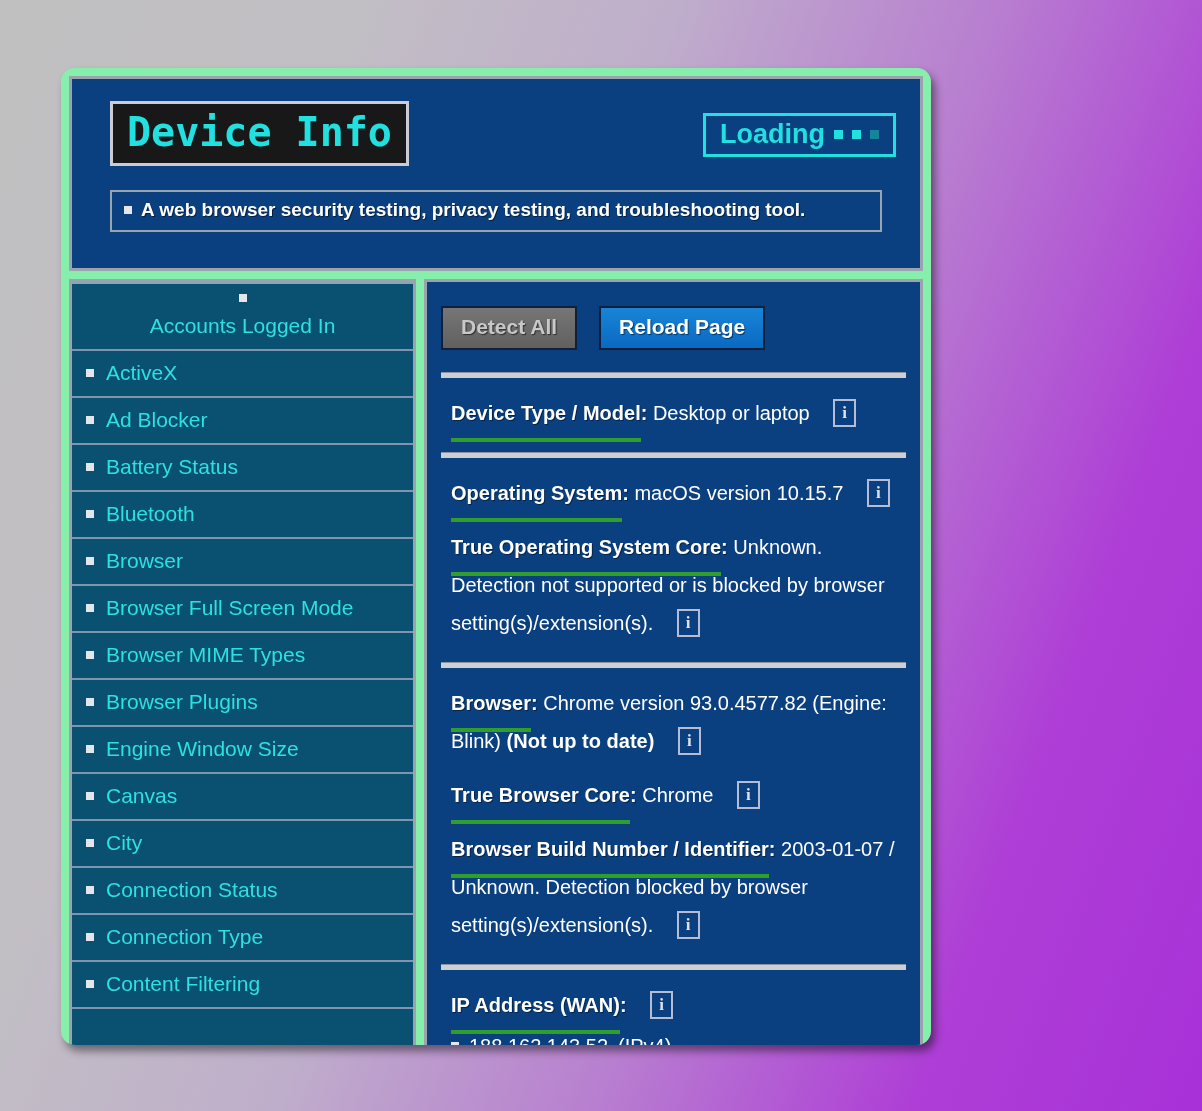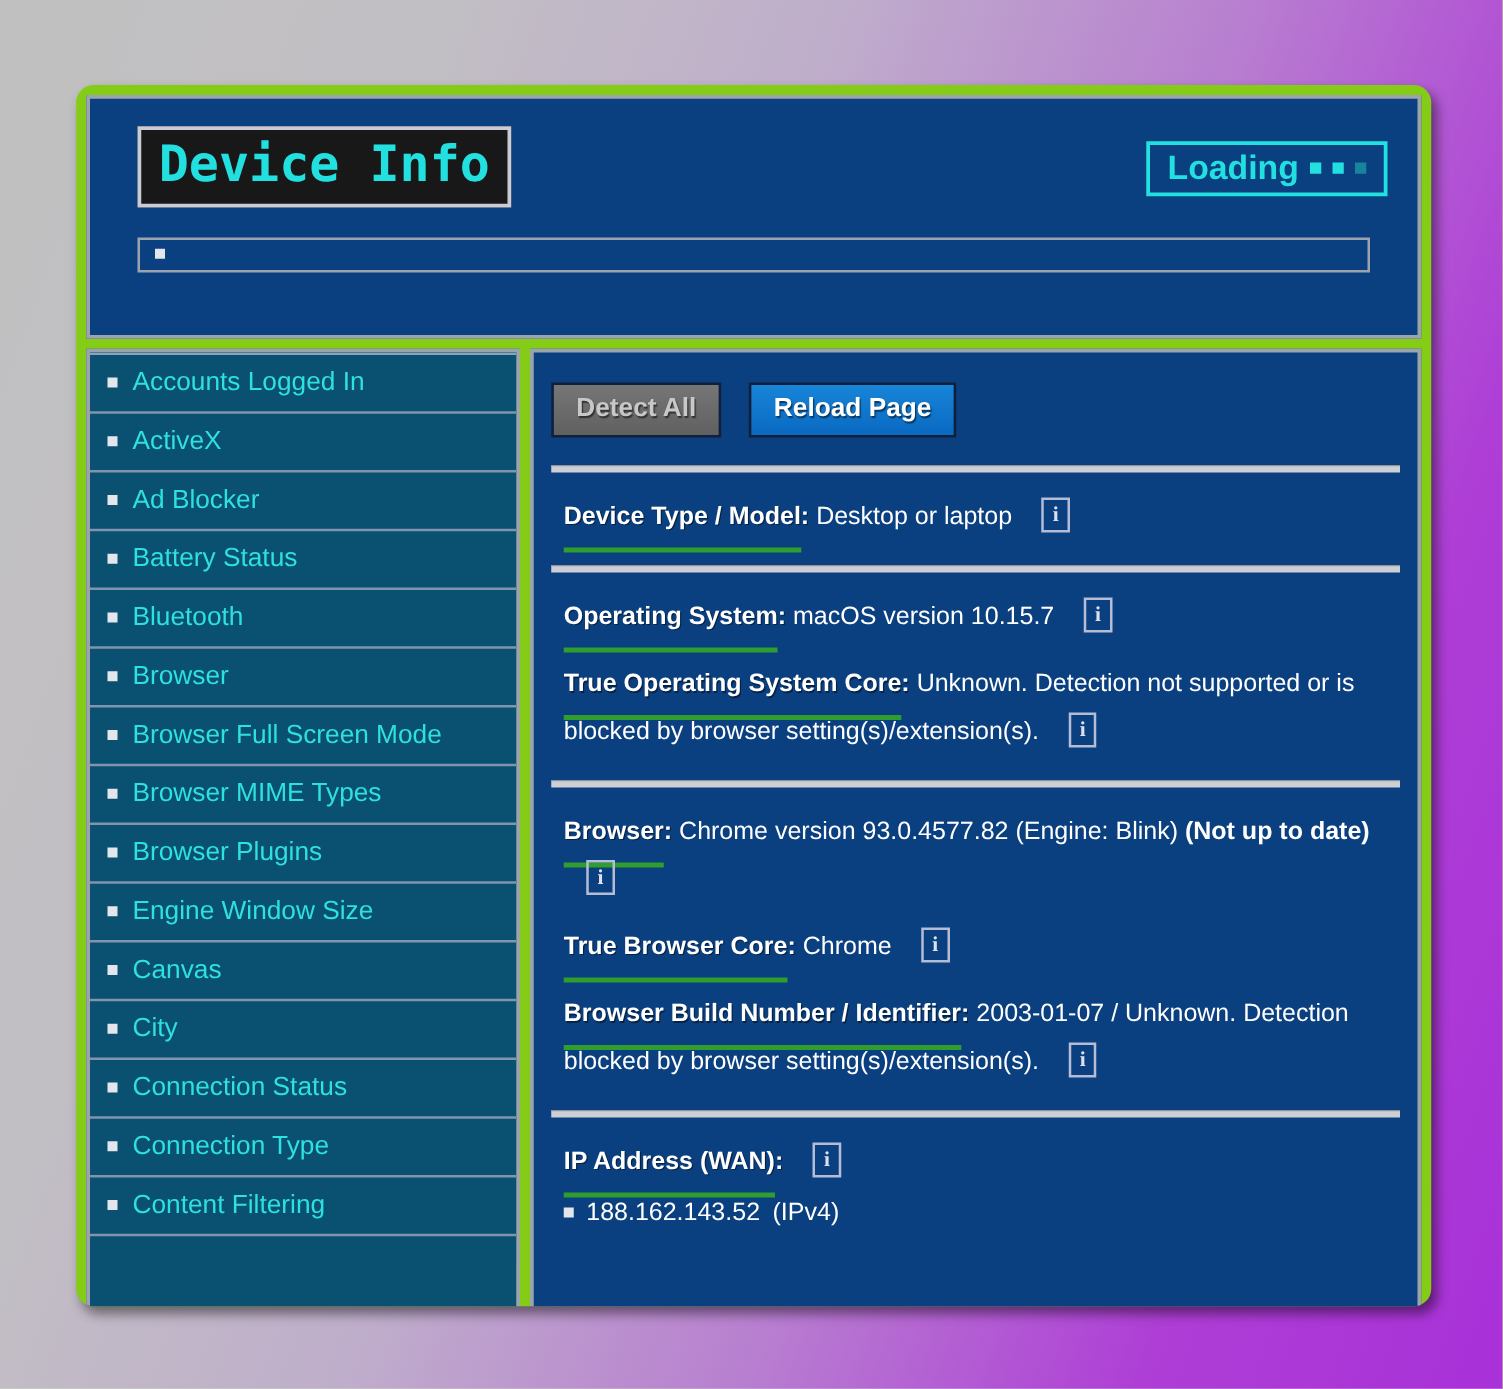--- a/index.html
+++ b/index.html
@@ -20,23 +20,23 @@
         #a831d8 100%);
     font-family: "Liberation Sans", sans-serif;
     position: relative;
   }
 
   
   #app-frame {
     position: absolute;
     left: 61px;
     top: 68px;
-    width: 1084px;
+    width: 870px;
     height: 977px;
-    background: #84cc16;
+    background: #86efac;
     border-radius: 14px;
     padding: 8px;
     box-shadow: 4px 6px 9px rgba(0,0,0,0.45);
     overflow: hidden;
   }
 
   
   #header-panel {
     border: 3px solid #9aa3ae;
     background: #0b4080;
@@ -128,21 +128,21 @@
   }
   .sidebar-item {
     border-top: 2px solid #7f95ad;
     padding: 10px 14px 11px 14px;
     display: flex;
     align-items: center;
     gap: 12px;
     background: #0a5070;
     cursor: pointer;
   }
-  .sidebar-item:first-child { border-top: 2px solid #8fa3b8; }
+  .sidebar-item:first-child { border-top: 2px solid #8fa3b8; flex-direction: column; }
   .sidebar-label {
     color: #2ee0e0;
     font-size: 21px;
     line-height: 24px;
     white-space: nowrap;
   }
 
   
   #content {
     flex: 1;
@@ -244,20 +244,21 @@
 
     <div id="loading-badge">
       <span id="loading-label">Loading</span>
       <span class="load-dot"></span>
       <span class="load-dot"></span>
       <span class="load-dot dim"></span>
     </div>
 
     <div id="tagline-box">
       <span class="sq-bullet"></span>
+      <span id="tagline-text">A web browser security testing, privacy testing, and troubleshooting tool.</span>
     </div>
 
   </div>
 
   <div id="body-split">
 
     <div id="sidebar">
       <div class="sidebar-item">
         <span class="sq-bullet"></span>
         <span class="sidebar-label">Accounts Logged In</span>

